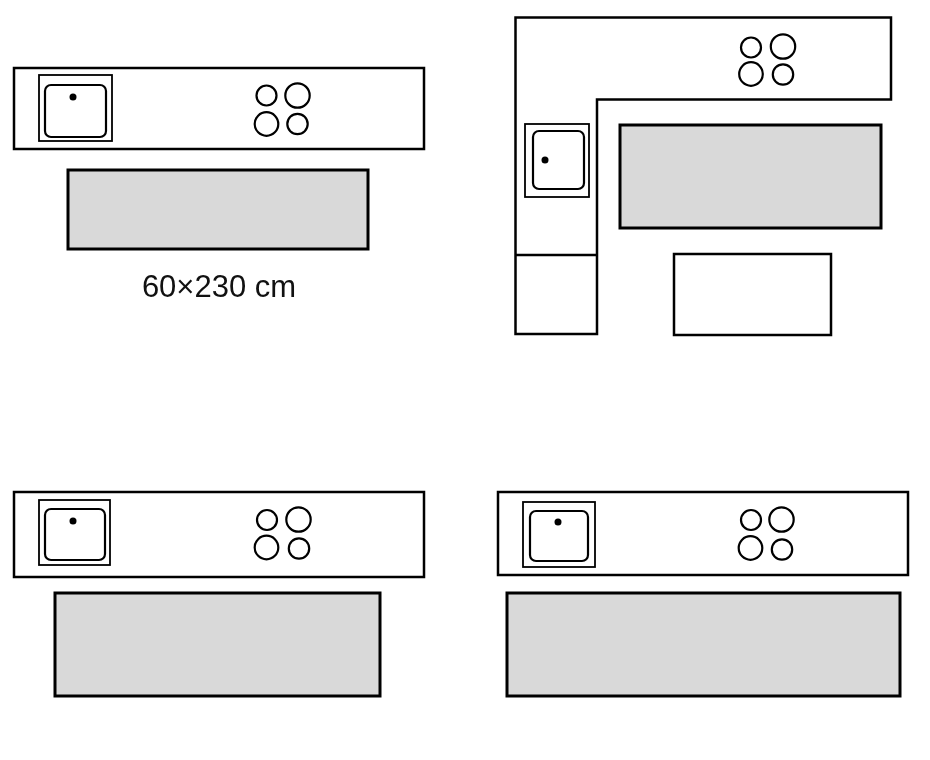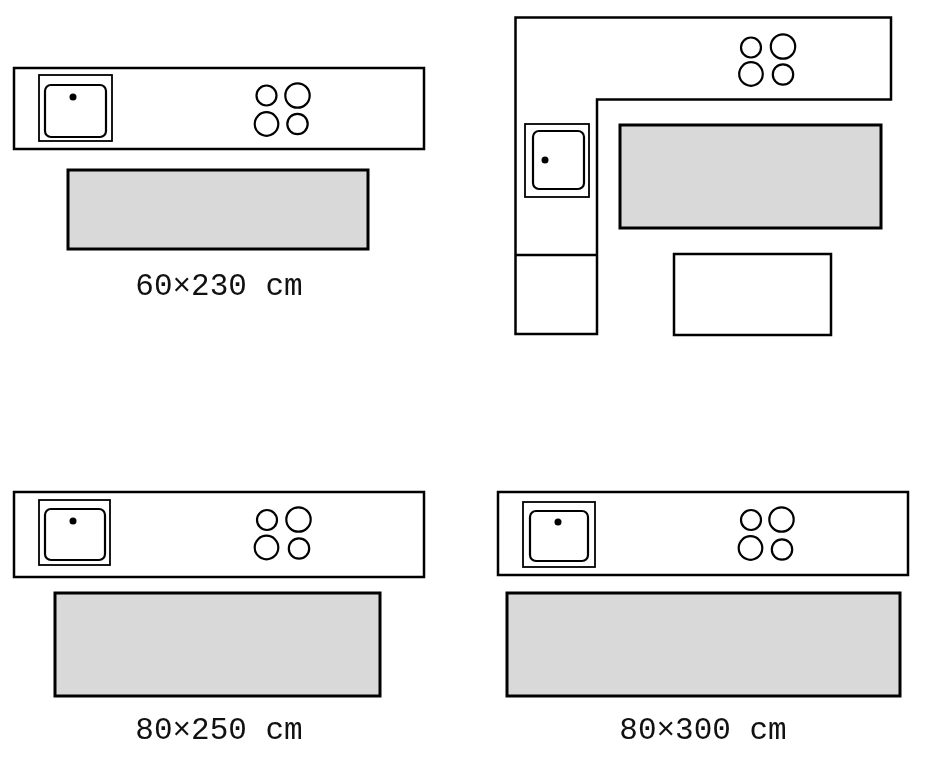--- a/index.html
+++ b/index.html
@@ -9,21 +9,21 @@
     --text: #111111;
   }
   * { box-sizing: border-box; }
   html, body { margin: 0; padding: 0; background: #fff; }
   .canvas {
     position: relative;
     width: 930px;
     height: 760px;
     background: var(--background);
     overflow: hidden;
-    font-family: Liberation Mono, monospace;
+    font-family: Liberation Sans, sans-serif;
   }
   .diagram-svg { position: absolute; left: 0; top: 0; width: 930px; height: 760px; }
 
   .counter   { fill: #ffffff; stroke: var(--line); stroke-width: 2.5; }
   .sink-outer{ fill: #ffffff; stroke: var(--line); stroke-width: 1.8; }
   .sink-inner{ fill: #ffffff; stroke: var(--line); stroke-width: 2.2; }
   .faucet    { fill: var(--line); stroke: none; }
   .burner    { fill: #ffffff; stroke: var(--line); stroke-width: 2.2; }
   .rug       { fill: var(--rug-fill); stroke: var(--line); stroke-width: 3; }
   .table     { fill: #ffffff; stroke: var(--line); stroke-width: 2.5; }
@@ -112,16 +112,14 @@
         <circle class="burner" cx="781.5" cy="519.5" r="12.2"></circle>
         <circle class="burner" cx="750.5" cy="548" r="11.8"></circle>
         <circle class="burner" cx="782" cy="549.5" r="10.2"></circle>
       </g>
       <rect class="rug" x="507" y="593" width="393" height="103"></rect>
     </g>
 
   </svg>
 
   <div class="size-label label-1">60×230 cm</div>
-  <div class="size-label label-3">80×250 cm</div>
-  <div class="size-label label-4">80×300 cm</div>
 
 </div>
 
 </body></html>

